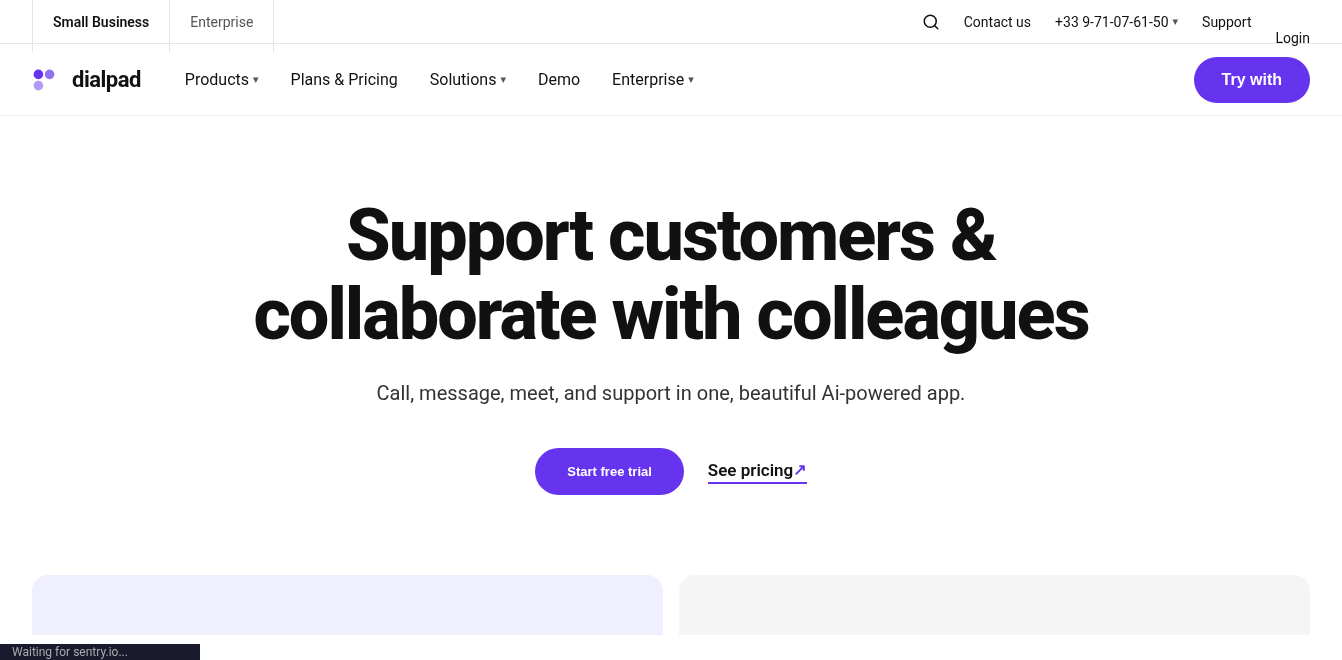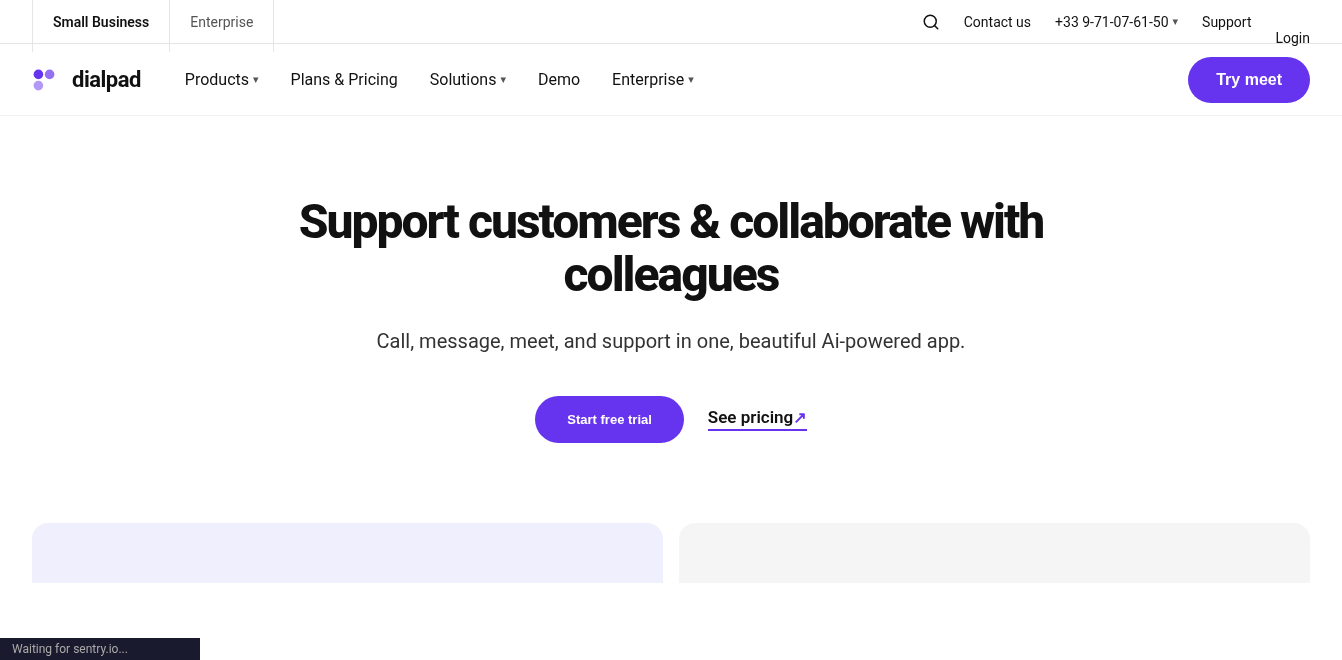--- a/index.html
+++ b/index.html
@@ -158,21 +158,21 @@
       display: flex;
       flex-direction: column;
       align-items: center;
       justify-content: center;
       padding: 80px 32px 60px;
       text-align: center;
       background: #fff;
     }
 
     .hero-title {
-      font-size: 48px;
+      font-size: 72px;
       font-weight: 800;
       color: #111;
       line-height: 1.1;
       letter-spacing: -2px;
       max-width: 900px;
       margin-bottom: 24px;
     }
 
     .hero-subtitle {
       font-size: 20px;
@@ -238,21 +238,21 @@
     
     .loading-bar {
       position: fixed;
       bottom: 0;
       left: 0;
       background: #1a1a2e;
       color: #aaa;
       font-size: 12px;
       padding: 4px 12px;
       width: 200px;
-      height: 22px;
+      height: 16px;
       display: flex;
       align-items: center;
     }
 
     
     .dp-logo-svg {
       width: 32px;
       height: 24px;
     }
   </style>
@@ -321,21 +321,21 @@
         <span>Demo</span>
       </a>
       <a class="nav-link">
         <span>Enterprise</span>
         <span class="chevron">▾</span>
       </a>
     </div>
   </div>
 
   <button class="try-free-btn">
-    <span>Try meet</span>
+    <span>Try with</span>
   </button>
 </nav>
 
 <section class="hero">
   <h1 class="hero-title">Support customers &amp; collaborate with colleagues</h1>
   <p class="hero-subtitle">Call, message, meet, and support in one, beautiful Ai-powered app.</p>
   <div class="hero-buttons">
     <button class="start-free-btn">
       <span>Start free trial</span>
     </button>

